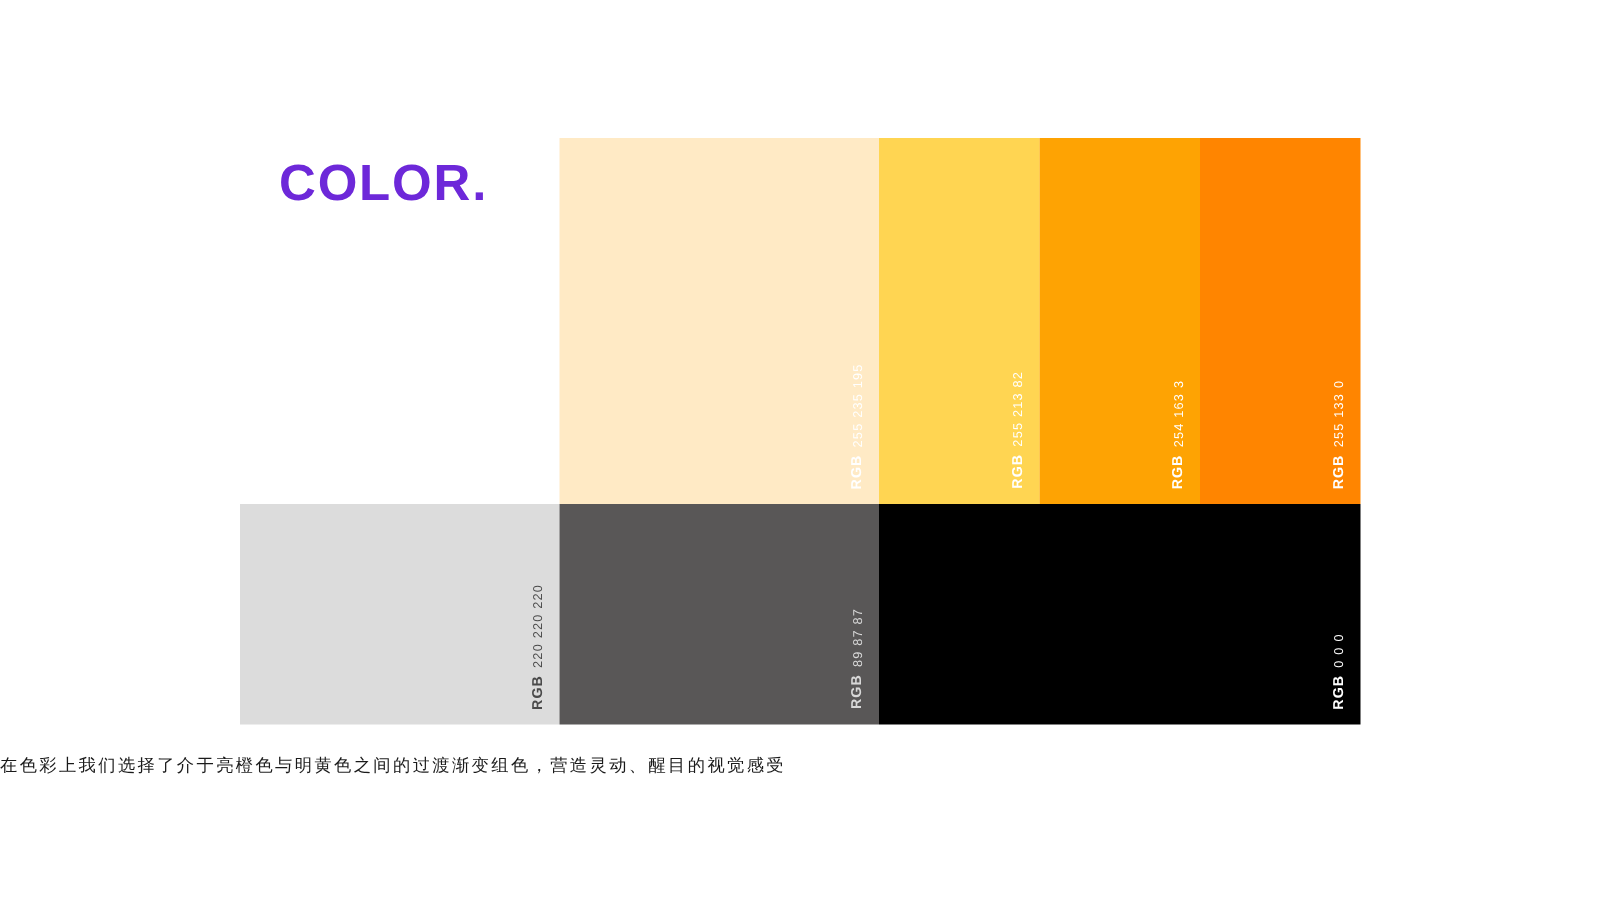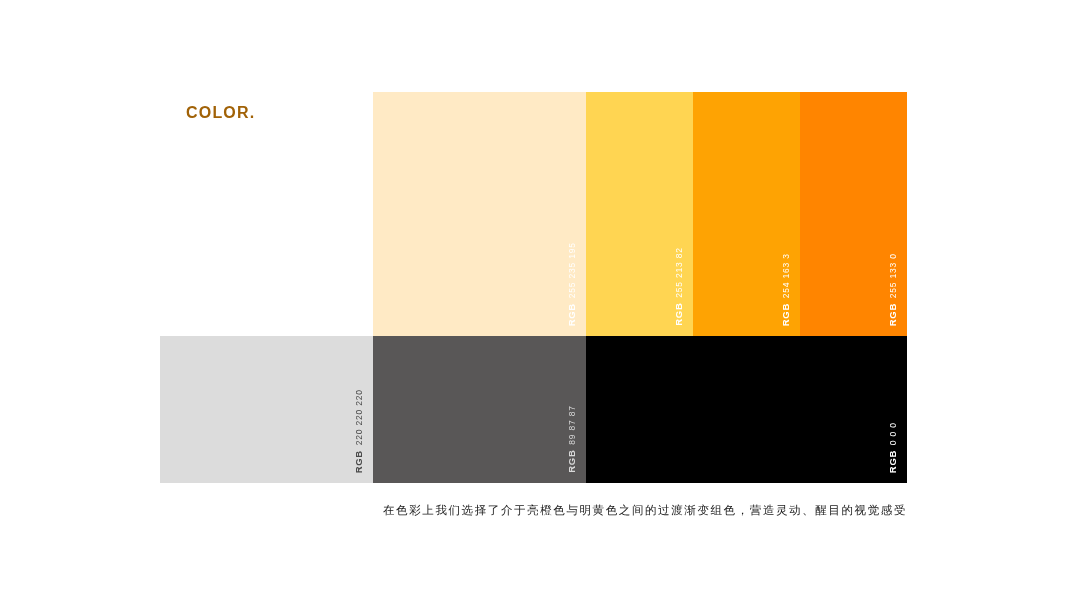--- a/index.html
+++ b/index.html
@@ -19,24 +19,24 @@
     position: absolute;
     inset: 0;
     background: #ffffff;
   }
 
   
   #page-title {
     position: absolute;
     left: 186px;
     top: 105px;
-    font-size: 16px;
+    font-size: 34px;
     font-weight: 700;
     letter-spacing: 1.2px;
-    color: #a16207;
+    color: #6d28d9;
     line-height: 1;
     white-space: nowrap;
   }
 
   
   .swatch-row {
     position: absolute;
     display: flex;
   }
 
@@ -88,21 +88,21 @@
     font-size: 8.5px;
     letter-spacing: 0.8px;
   }
 
   
   #caption {
     position: absolute;
     left: 0;
     right: 0;
     top: 503px;
-    text-align: right;
+    text-align: left;
     font-size: 11.5px;
     letter-spacing: 1.6px;
     color: #1a1a1a;
     font-family: "DejaVu Sans", "Liberation Sans", sans-serif;
     padding-right: 158px;
   }
 </style>
 </head>
 <body style="background: rgb(255, 255, 255);">
 

